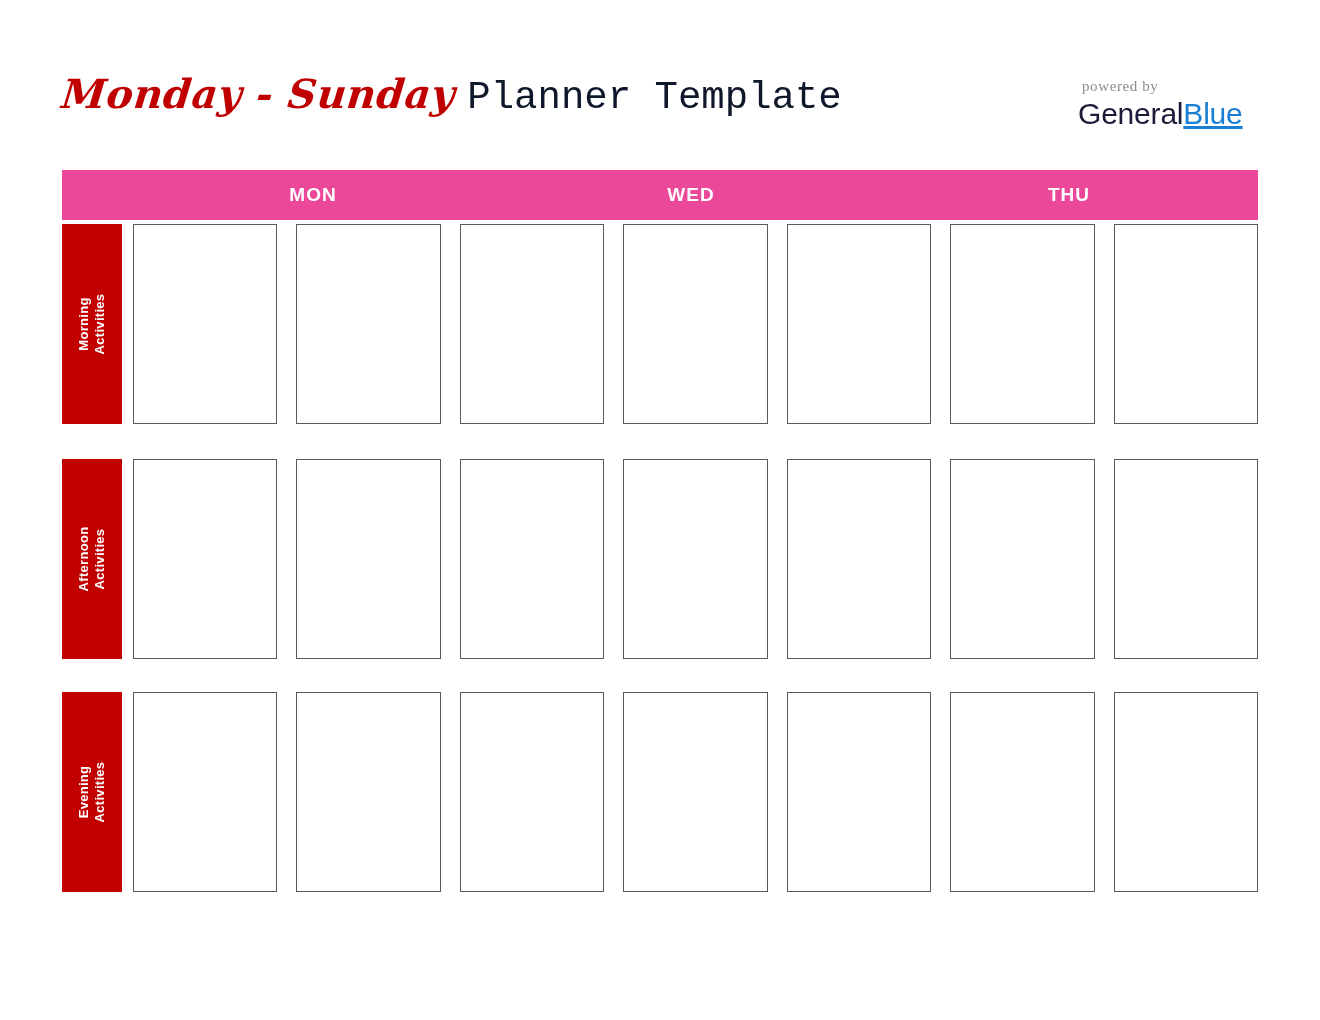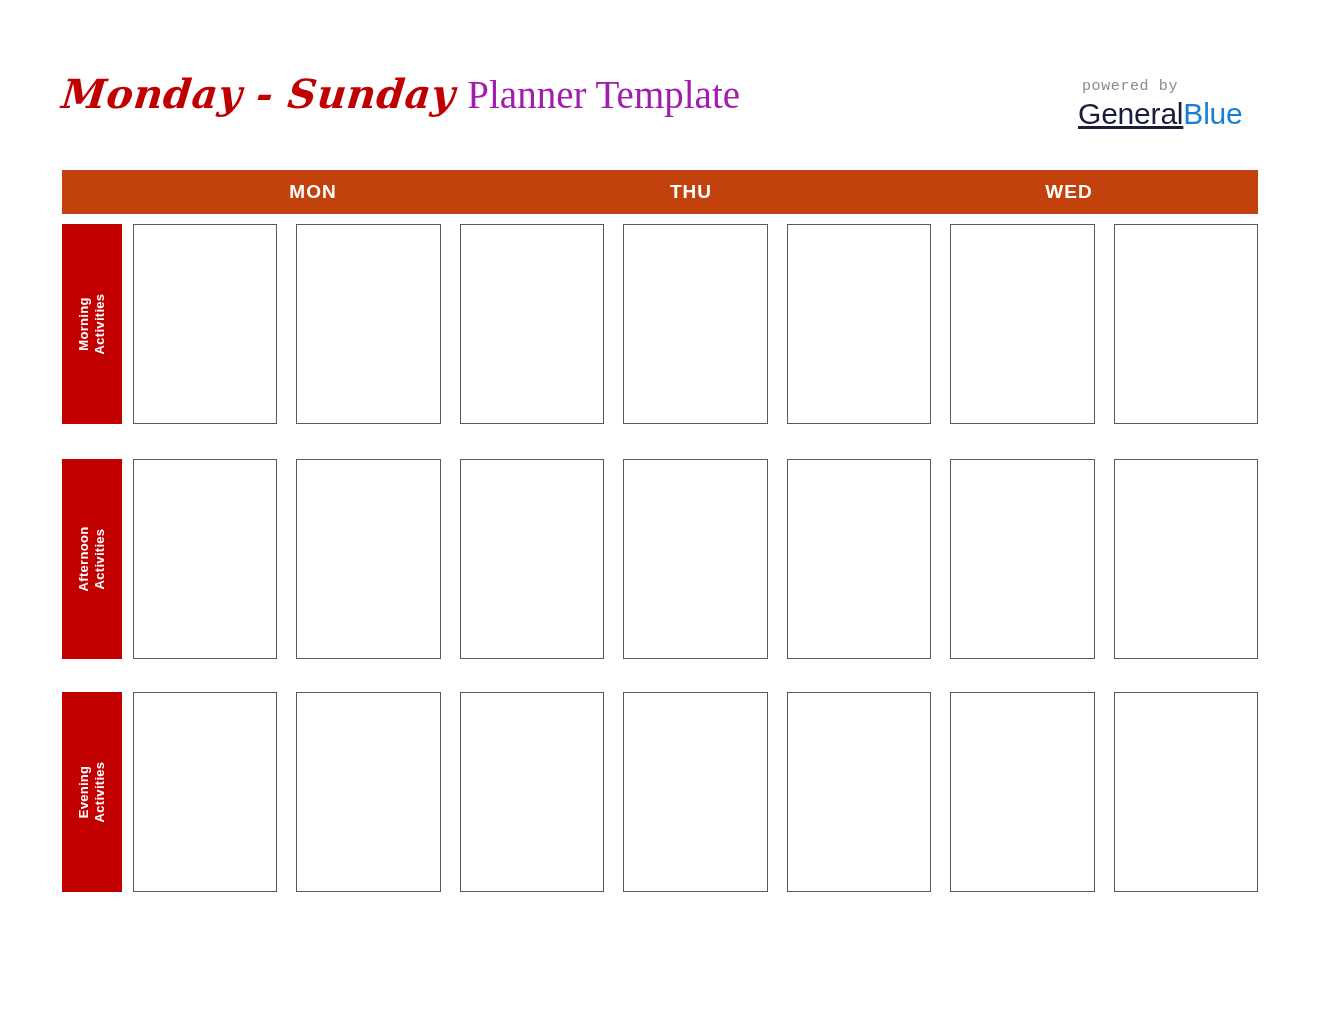--- a/index.html
+++ b/index.html
@@ -43,58 +43,58 @@
   .title-script {
     font-family: "DejaVu Serif", serif;
     font-style: italic;
     font-weight: 700;
     font-size: 40px;
     color: #c00000;
     letter-spacing: 0.5px;
     transform: skewX(-6deg);
   }
   .title-rest {
-    font-family: Liberation Serif, serif;
+    font-family: Liberation Mono, monospace;
     font-size: 39px;
     font-weight: 400;
-    color: #a21caf;
+    color: #0f172a;
     margin-left: 12px;
   }
 
   .brand {
     position: absolute;
     right: 0;
     top: 8px;
     text-align: left;
     width: 180px;
   }
   .brand-powered {
-    font-family: Liberation Mono, monospace;
+    font-family: Liberation Serif, serif;
     font-size: 15px;
     color: #8c8c8c;
     letter-spacing: 0.6px;
     margin-left: 4px;
     margin-bottom: 2px;
   }
   .brand-name {
     font-family: "Liberation Sans", sans-serif;
     font-size: 30px;
     letter-spacing: -0.2px;
   }
-  .brand-general { color: #1b1b3a; text-decoration: underline; }
-  .brand-blue { color: #1a7fd4; }
+  .brand-general { color: #1b1b3a; }
+  .brand-blue { color: #1a7fd4; text-decoration: underline; }
 
   
   .dayheader {
     position: absolute;
     left: 62px;
     top: 170px;
     width: 1196px;
-    height: 44px;
-    background: #c2410c;
+    height: 50px;
+    background: #ec4899;
     display: flex;
   }
   .dayheader .spacer {
     width: 62px;
     flex: 0 0 62px;
   }
   .dayheader .day {
     flex: 1 1 0;
     color: #ffffff;
     font-size: 19px;
@@ -164,22 +164,22 @@
       <div class="brand-powered">powered by</div>
       <div class="brand-name">
         <span class="brand-general">General</span><span class="brand-blue">Blue</span>
       </div>
     </div>
   </div>
 
   <div class="dayheader">
     <div class="spacer"></div>
     <div class="day">MON</div>
+    <div class="day">WED</div>
     <div class="day">THU</div>
-    <div class="day">WED</div>
   </div>
 
   <div class="row row-1">
     <div class="rowlabel">
       <div class="rowlabel-text">
         <span>Morning</span><br>
         <span>Activities</span>
       </div>
     </div>
     <div class="cells">

